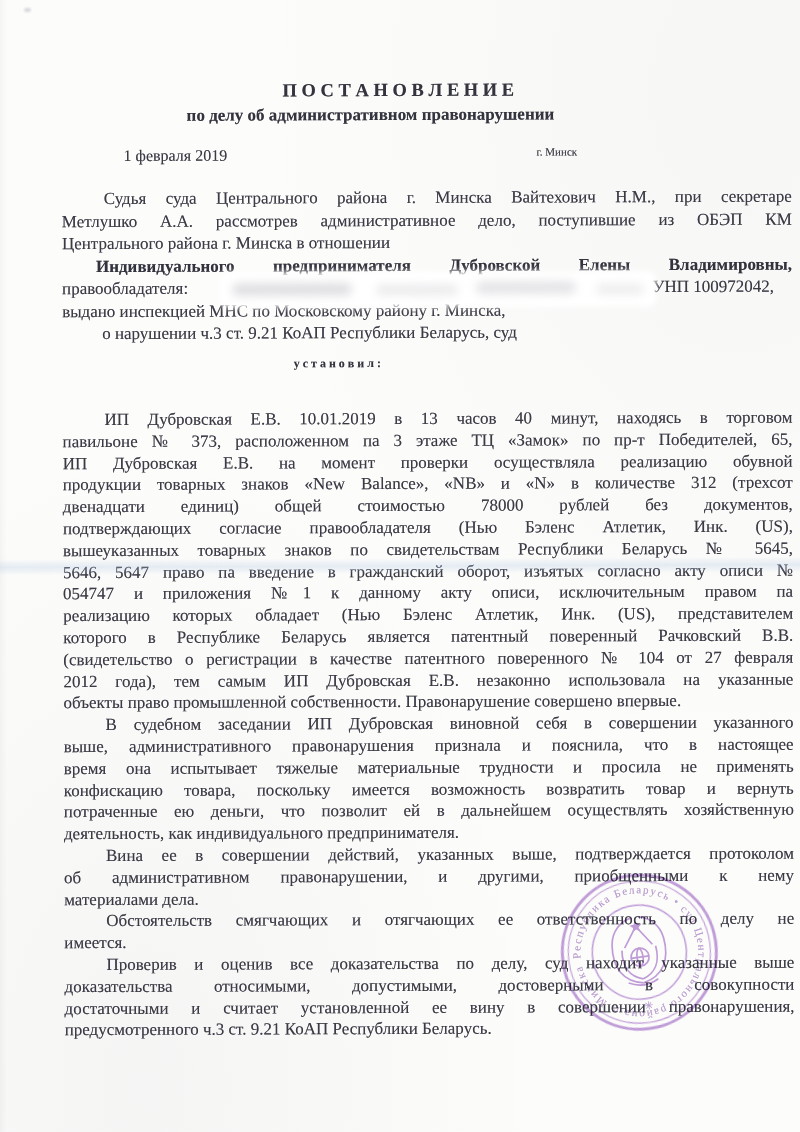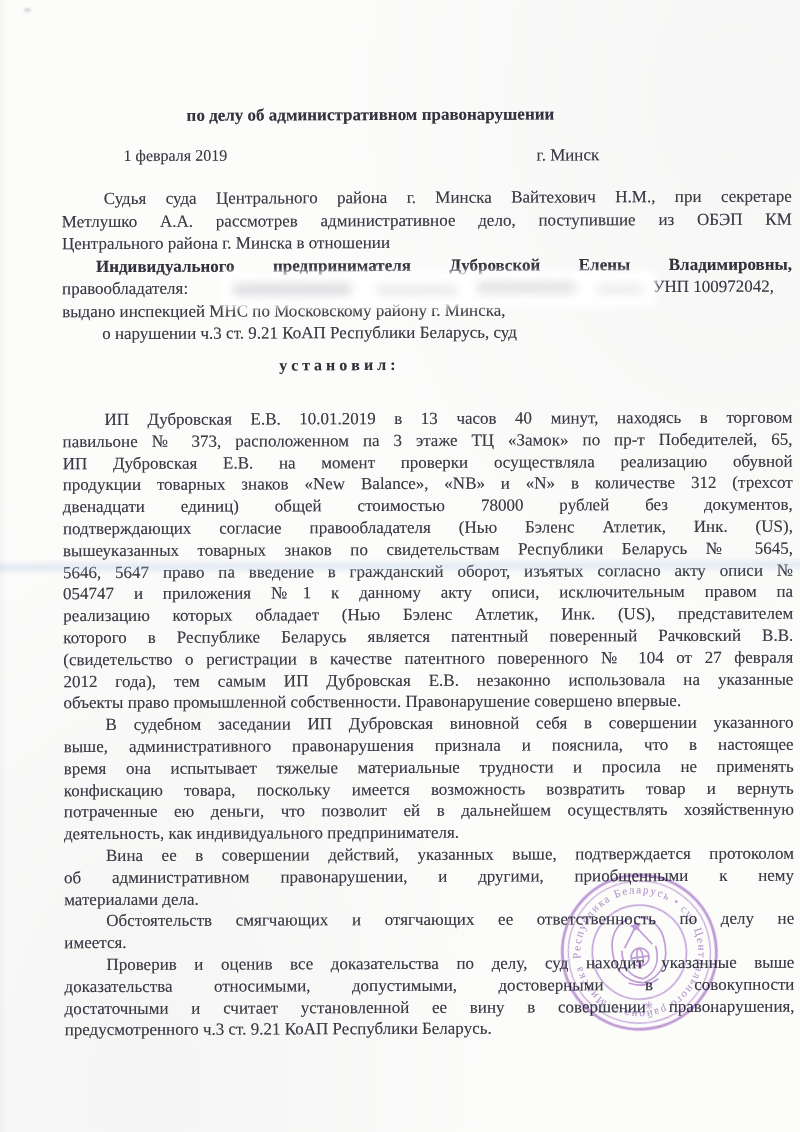--- a/index.html
+++ b/index.html
@@ -18,21 +18,21 @@
 
   .title {
     position:absolute; top:80px; left:400px; transform:translateX(-50%);
     font-weight:bold; font-size:18.5px; white-space:nowrap; color:#34343f;
   }
   .subtitle {
     position:absolute; top:105px; left:372px; transform:translateX(-50%);
     font-weight:bold; font-size:17px; white-space:nowrap; color:#34343f;
   }
   .date   { position:absolute; top:146px; left:125px; font-size:16px; }
-  .city   { position:absolute; top:146px; left:538px; font-size:17px; }
+  .city   { position:absolute; top:146px; left:538px; font-size:11px; }
 
   .flow { position:absolute; left:63px; width:730px; font-size:17px; }
   .intro-flow { top:187px; line-height:22.5px; }
   .body-flow  { top:408px; line-height:21.8px; }
 
   .line { text-align:justify; text-align-last:justify; }
   .line.last  { text-align-last:left; }
   .line.plain { text-align:left; text-align-last:left; }
   .line.first { text-indent:42px; }
   .line.ind34 { text-indent:34px; }
@@ -47,21 +47,21 @@
     background:#ffffff; box-shadow:0 0 6px 4px #ffffff; border-radius:3px;
   }
   .blob { position:absolute; background:#bdbdc4; filter:blur(5px); border-radius:6px; }
   .blob.b1 { left:8px;   top:7px; width:120px; height:12px; opacity:.50; }
   .blob.b2 { left:152px; top:9px; width:82px;  height:10px; opacity:.32; }
   .blob.b3 { left:252px; top:6px; width:100px; height:12px; opacity:.42; }
   .blob.b4 { left:372px; top:9px; width:48px;  height:10px; opacity:.28; }
 
   .ustanovil {
     position:absolute; top:356px; left:338px; transform:translateX(-50%);
-    font-weight:bold; font-size:16px; white-space:nowrap; color:#34343f;
+    font-weight:bold; font-size:12px; white-space:nowrap; color:#34343f;
   }
 
   .crease {
     position:absolute; left:0; top:558px; width:100%; height:16px;
     background:linear-gradient(to bottom, rgba(176,200,226,0) 0%, rgba(176,200,226,0.30) 50%, rgba(176,200,226,0) 100%);
     pointer-events:none;
   }
   .speck { position:absolute; left:24px; top:8px; width:7px; height:4px;
     background:#c9c9cd; opacity:.7; border-radius:2px; filter:blur(1px); }
 
@@ -80,20 +80,21 @@
   .stamp .emblem { stroke:#8d4cba; stroke-width:1.7; fill:none; }
   .stamp .fillp  { fill:#8d4cba; stroke:none; }
 </style>
 </head>
 <body>
 
 <div class="page txt">
   <div class="speck"></div>
 
   <div class="content">
+    <div class="title">П О С Т А Н О В Л Е Н И Е</div>
     <div class="subtitle">по делу об административном правонарушении</div>
 
     <div class="date">1 февраля  2019</div>
     <div class="city">г. Минск</div>
 
     <div class="flow intro-flow">
       <div class="line first">Судья  суда Центрального района г. Минска Вайтехович Н.М., при секретаре</div>
       <div class="line">Метлушко А.А. рассмотрев административное дело, поступившие из ОБЭП КМ</div>
       <div class="line plain">Центрального района г. Минска в отношении</div>
       <div class="line ind34 bold">Индивидуального предпринимателя Дубровской  Елены  Владимировны,</div>

